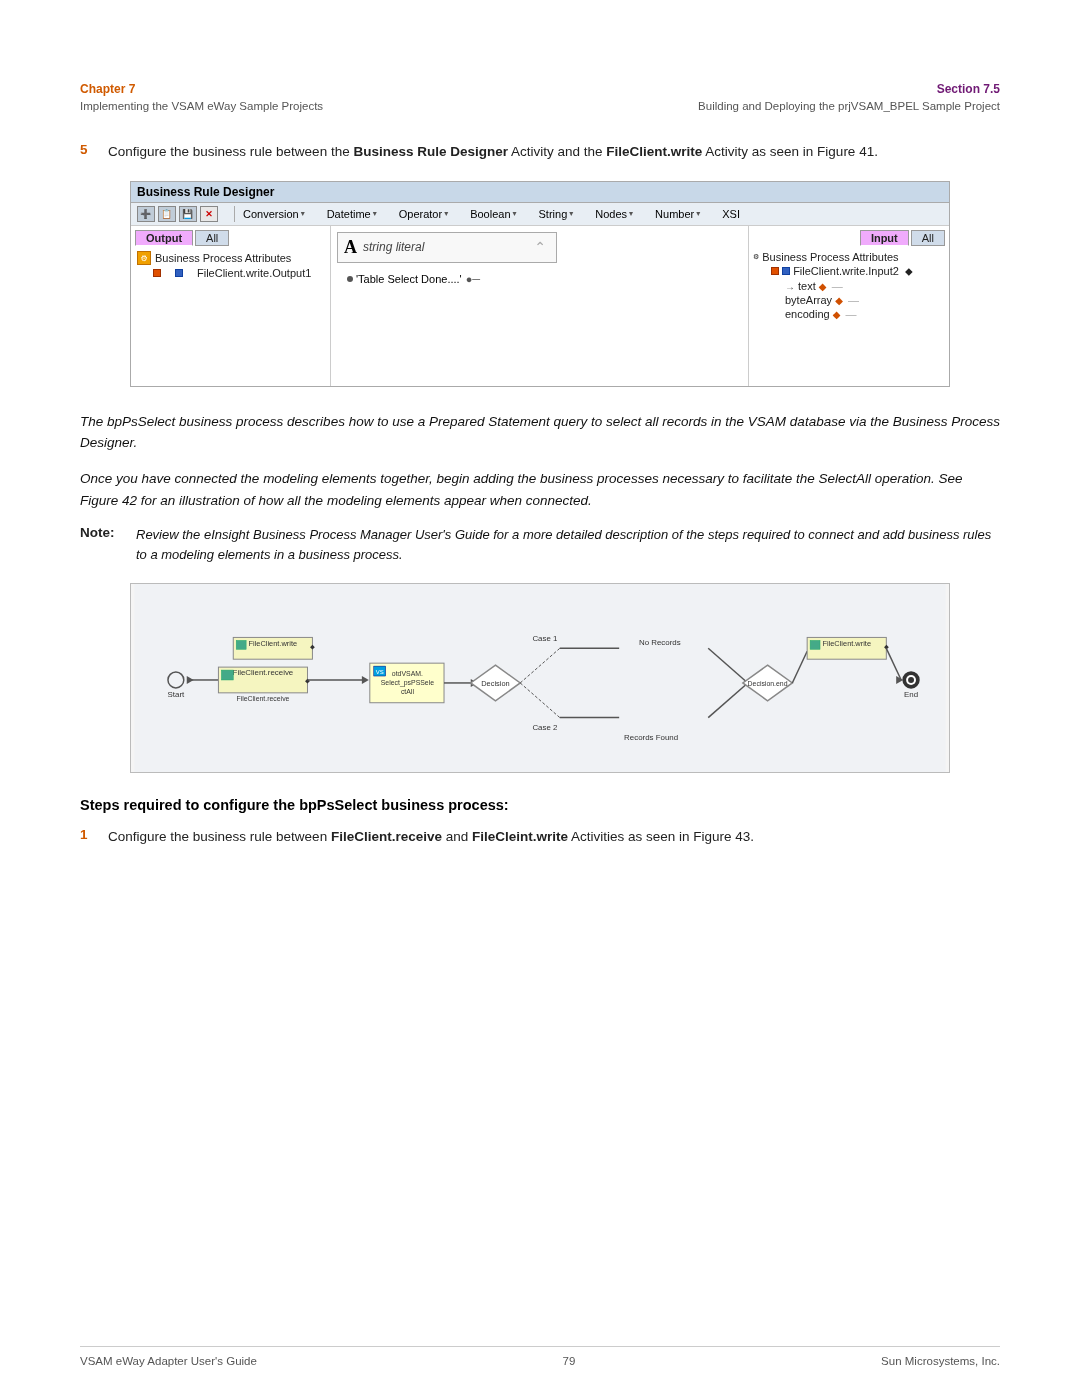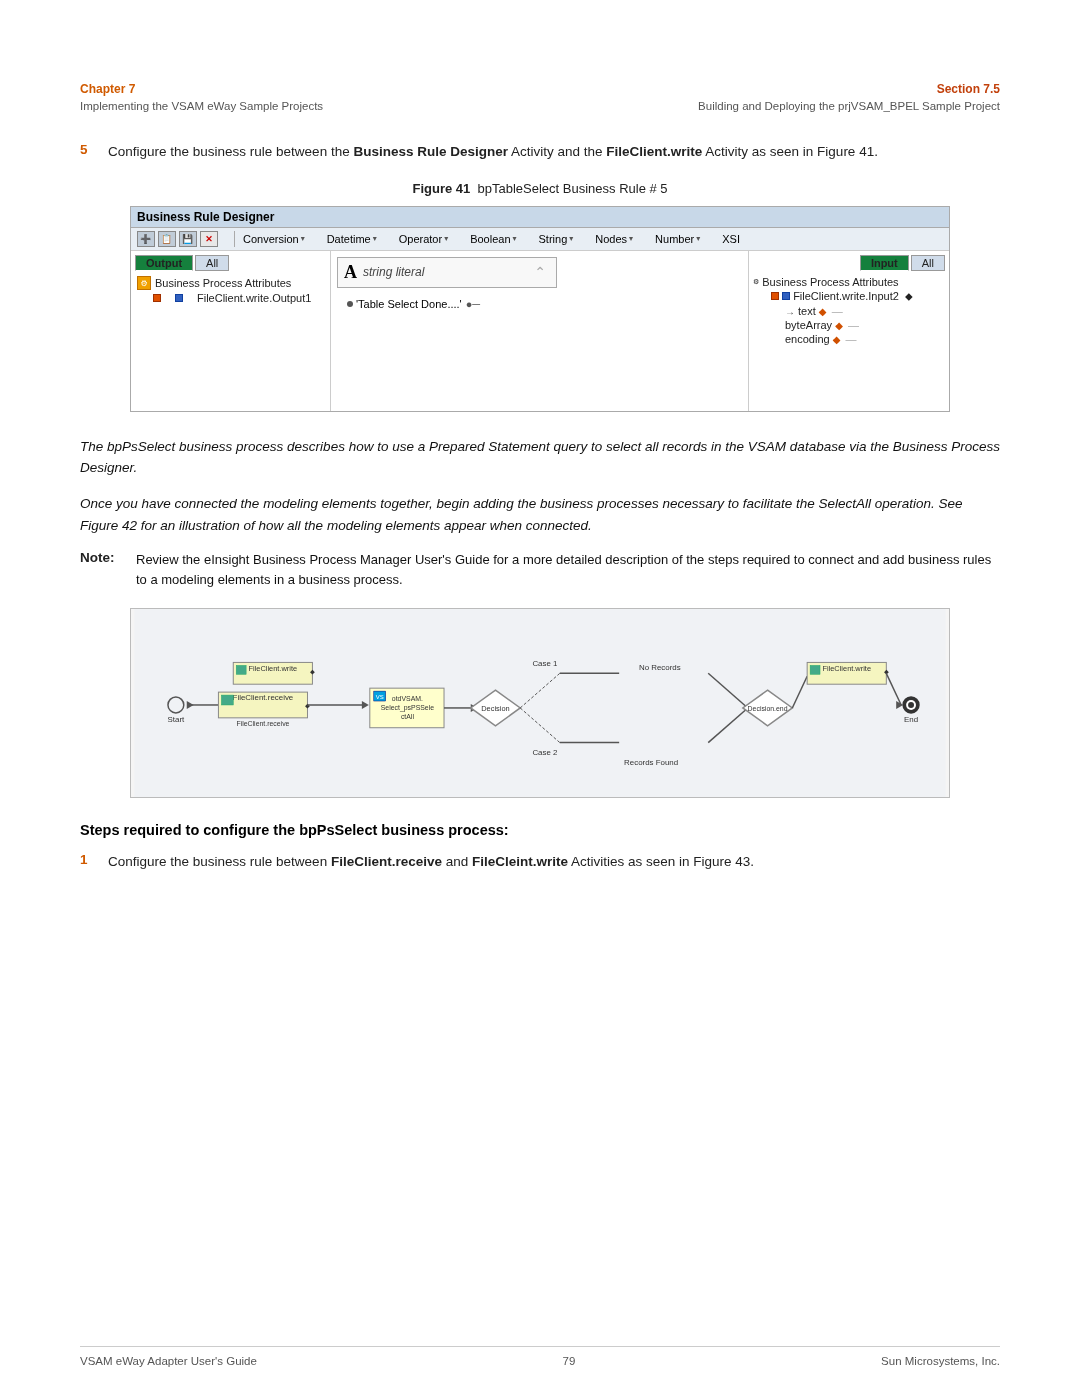--- a/index.html
+++ b/index.html
@@ -44,21 +44,21 @@
     .header-chapter {
       color: #d05a00;
       font-size: 12px;
       font-weight: bold;
     }
     .header-sub {
       color: #555;
       font-size: 11.5px;
     }
     .header-section {
-      color: #c2410c;
+      color: #701a75;
       font-size: 12px;
       font-weight: bold;
       text-align: right;
     }
 
     
     .step-intro {
       display: flex;
       align-items: flex-start;
       margin-bottom: 18px;
@@ -175,21 +175,21 @@
       margin-bottom: 4px;
     }
     .brd-tab {
       background: #d0dcea;
       border: 1px solid #999;
       padding: 1px 10px;
       font-size: 11px;
       cursor: pointer;
     }
     .brd-tab.active {
-      background: #15803d;
+      background: #f0abfc;
       border-bottom: 1px solid #fff;
       font-weight: bold;
     }
     .brd-tree-item {
       display: flex;
       align-items: center;
       gap: 4px;
       font-size: 11px;
       padding: 1px 2px;
       cursor: pointer;
@@ -340,20 +340,21 @@
       gap: 8px;
       margin-bottom: 18px;
     }
     .note-label {
       font-weight: bold;
       font-size: 13.5px;
       min-width: 48px;
     }
     .note-text {
       font-size: 13px;
+      font-style: italic;
       line-height: 1.55;
       color: #111;
     }
 
     
     .bpps-diagram {
       border: 1px solid #bbb;
       background: #f5f5f5;
       margin: 0 auto 24px auto;
       width: 820px;
@@ -426,23 +427,20 @@
     </div>
   </div>
 
   <div class="step-intro">
     <span class="step-number">5</span>
     <span class="step-text">
       Configure the business rule between the <strong>Business Rule Designer</strong> Activity and the <strong>FileClient.write</strong> Activity as seen in Figure 41.
     </span>
   </div>
 
-  <div class="figure-label">
-    <strong>Figure 41</strong>&nbsp;&nbsp;<span>bpTableSelect Business Rule # 5</span>
-  </div>
 
   <div class="brd-box">
     <div class="brd-titlebar">Business Rule Designer</div>
     <div class="brd-toolbar">
       <div class="brd-toolbar-icons">
         <div class="tool-icon" title="Add">➕</div>
         <div class="tool-icon" title="Copy">📋</div>
         <div class="tool-icon" title="Save">💾</div>
         <div class="tool-icon red-x" title="Delete">✕</div>
       </div>

